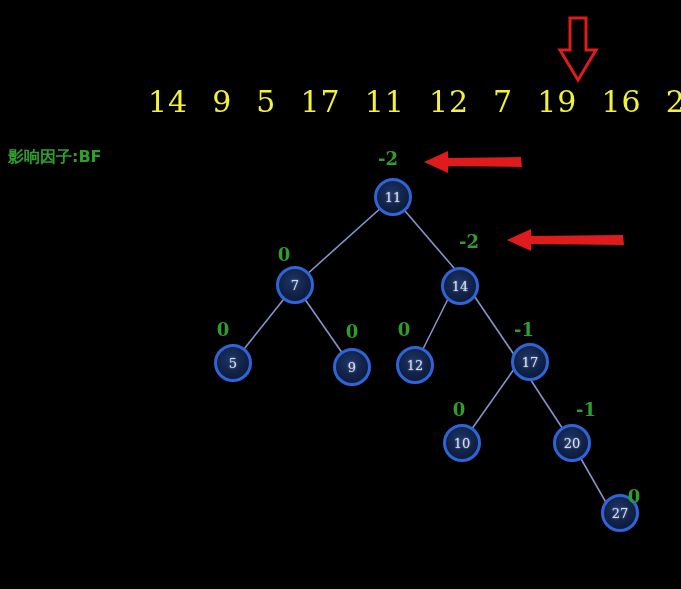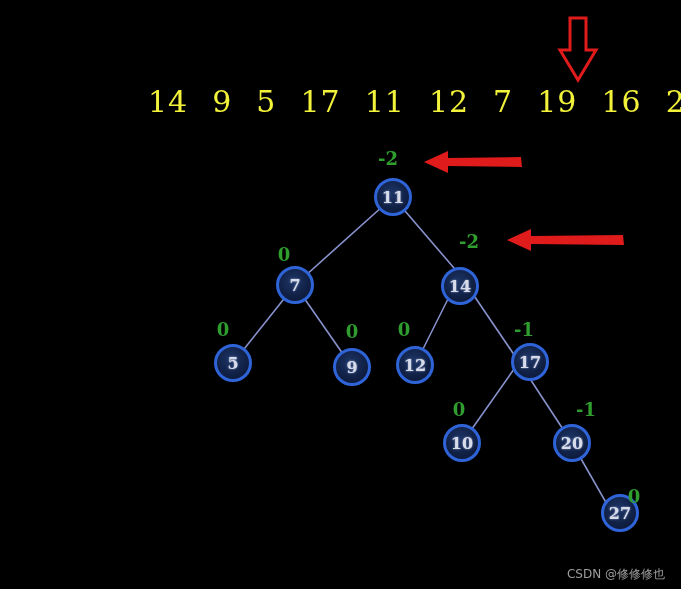--- a/index.html
+++ b/index.html
@@ -19,43 +19,43 @@
   }
   svg.overlay{position:absolute;left:0;top:0;width:681px;height:589px;}
   .arrow-solid{fill:#e01b1b;stroke:none;}
   .arrow-hollow{fill:none;stroke:#e01b1b;stroke-width:3;stroke-linejoin:miter;}
   .tree-layer{position:absolute;left:0;top:0;width:681px;height:589px;}
   .node{
     position:absolute;width:32px;height:32px;border-radius:50%;
     background:radial-gradient(circle at 45% 38%, #1d3566 0%, #0e1c3e 70%);
     border:3px solid #2f64d8;
     box-sizing:content-box;
-    color:#d8dce8;font-size:16px;
+    color:#d8dce8;font-size:13px;
     display:flex;align-items:center;justify-content:center;
     transform:translate(-50%,-50%);
     text-shadow:0 0 2px #9fb2e0;
-    font-weight:bold;
   }
   .bf{
     position:absolute;color:#2f9e2f;font-size:18px;font-weight:bold;
     transform:translate(-50%,-50%);white-space:nowrap;
   }
   .watermark{
     position:absolute;right:16px;bottom:6px;
     font-family:"DejaVu Sans", sans-serif;
     font-size:12px;color:#9e9e9e;white-space:nowrap;
   }
 </style>
 </head>
 <body>
 
 <div class="screen">
 
   <div class="sequence">14 9 5 17 11 12 7 19 16 27</div>
 
+  <div class="caption">影响因子:BF</div>
 
   <svg class="overlay" viewBox="0 0 681 589" xmlns="http://www.w3.org/2000/svg">
     <g id="edges-group">
         <line x1="393" y1="197" x2="295" y2="285" stroke="#8892cc" stroke-width="1.6"></line>
         <line x1="393" y1="197" x2="460" y2="275" stroke="#8892cc" stroke-width="1.6"></line>
         <line x1="295" y1="285" x2="233" y2="363" stroke="#8892cc" stroke-width="1.6"></line>
         <line x1="295" y1="285" x2="352" y2="367" stroke="#8892cc" stroke-width="1.6"></line>
         <line x1="460" y1="275" x2="415" y2="365" stroke="#8892cc" stroke-width="1.6"></line>
         <line x1="460" y1="275" x2="519" y2="362" stroke="#8892cc" stroke-width="1.6"></line>
         <line x1="519" y1="362" x2="462" y2="443" stroke="#8892cc" stroke-width="1.6"></line>
@@ -83,15 +83,14 @@
       <div class="node" style="left: 530px; top: 362px;">17</div>
       <div class="bf" style="left: 524px; top: 329px;">-1</div>
       <div class="node" style="left: 462px; top: 443px;">10</div>
       <div class="bf" style="left: 459px; top: 409px;">0</div>
       <div class="node" style="left: 572px; top: 443px;">20</div>
       <div class="bf" style="left: 586px; top: 409px;">-1</div>
       <div class="node" style="left: 620px; top: 513px;">27</div>
       <div class="bf" style="left: 634px; top: 496px;">0</div>
     </div>
 
-  <div class="watermark">CSDN @修修修也</div>
 
 </div>
 
 </body></html>

